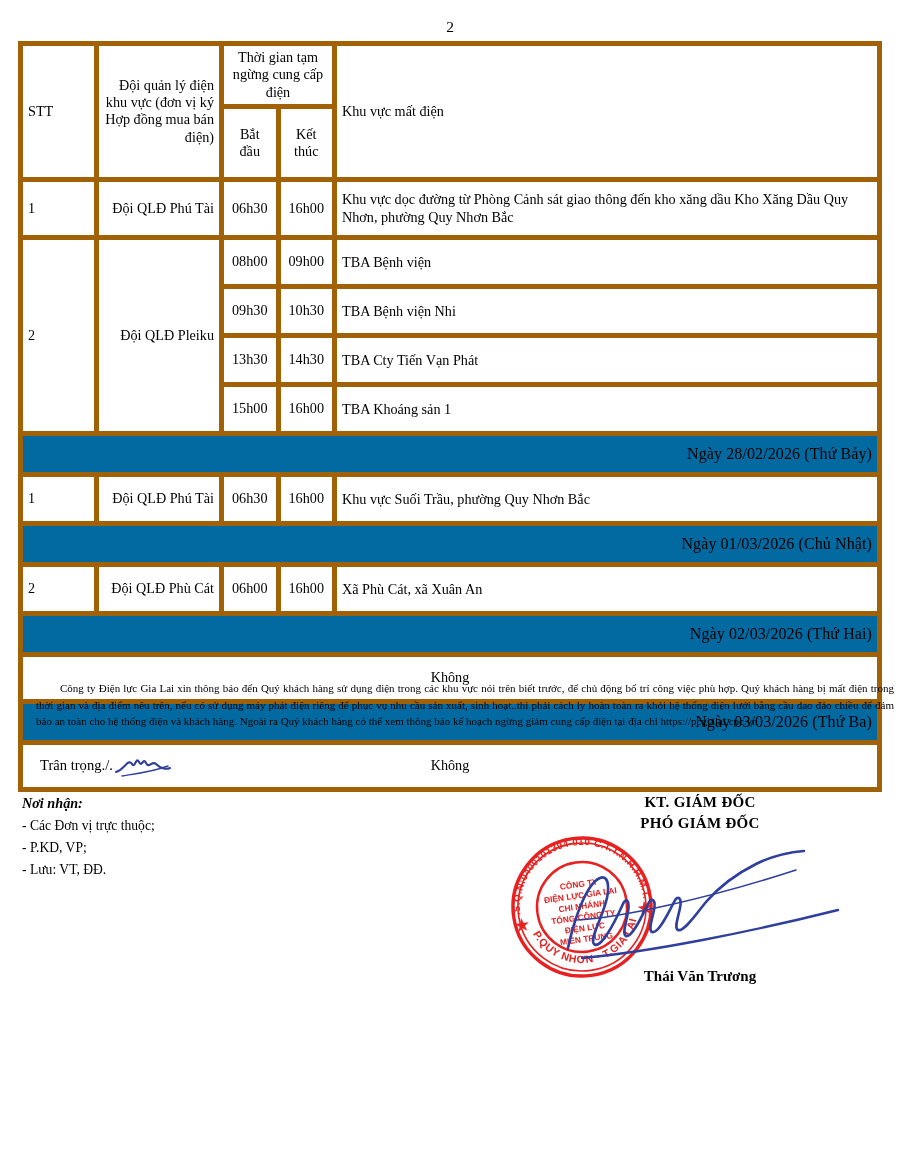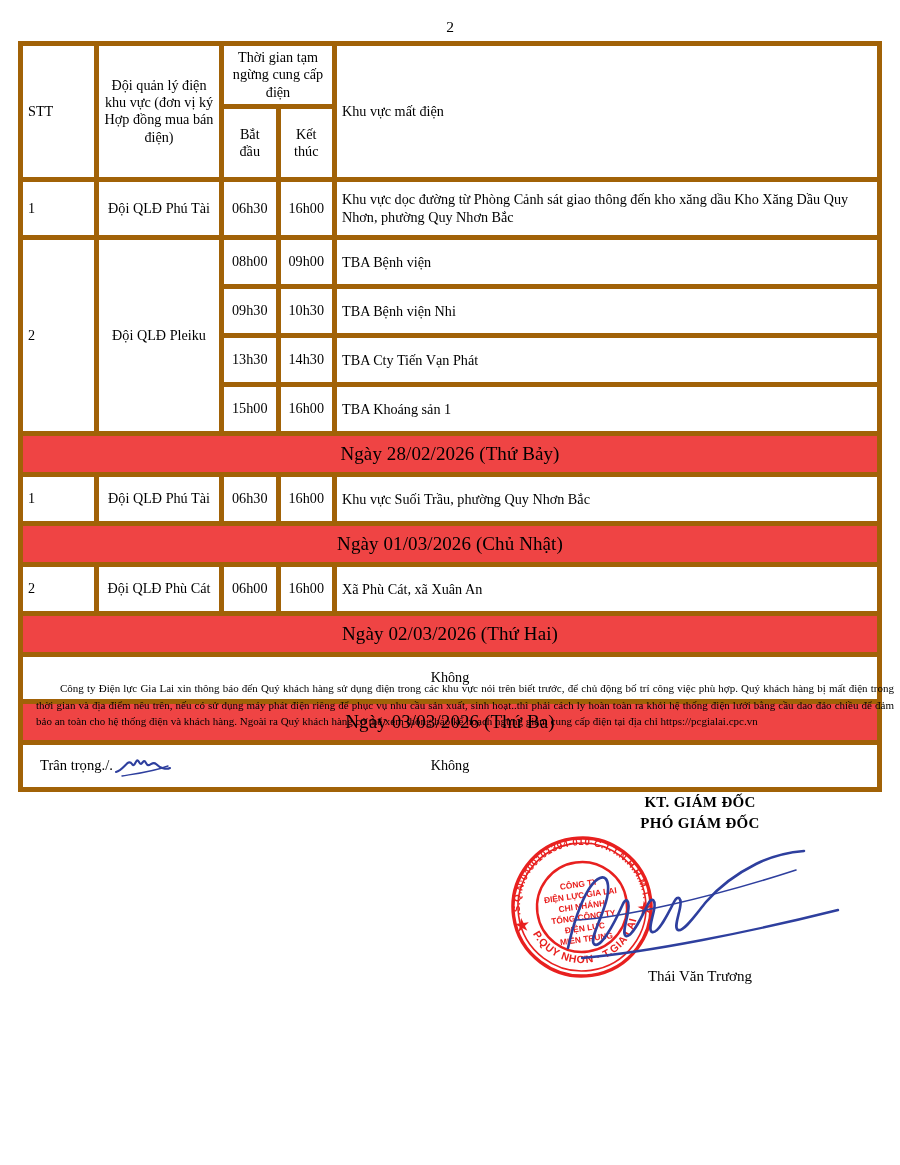--- a/index.html
+++ b/index.html
@@ -43,41 +43,41 @@
     table-layout: fixed;
     font-size: 14.2px;
   }
   table.outage td, table.outage th {
     border: 5px solid #a16207;
     padding: 3px 5px;
     vertical-align: middle;
     font-weight: normal;
   }
   .c-stt   { width: 61px;  text-align: left; }
-  .c-team  { width: 110px; text-align: center; margin-left: 44px; }
+  .c-team  { width: 110px; text-align: right; margin-left: 44px; }
   .c-start { width: 77px;  text-align: center; margin-top: 44px; }
   .c-end   { width: 86px;  text-align: center; }
   .c-area  { width: 530px; text-align: left; }
 
   thead th {
     font-weight: bold;
     text-align: center;
     line-height: 1.22;
   }
   .th-stt     { height: 110px; }
   .th-team    { }
   .th-time    { height: 46px; }
   .th-subtime { height: 62px; }
   .th-area    { }
 
   .row-sep td {
-    background: #ef4444;
-    text-align: center;
-    font-weight: bold;
-    font-size: 19px;
+    background: #0369a1;
+    text-align: right;
+    font-weight: bold;
+    font-size: 16px;
     height: 30px;
     letter-spacing: .1px;
   }
   .row-none td {
     text-align: center;
     height: 36px;
     font-size: 14.2px;
     margin-top: 30px;
   }
   .data-row td { height: 38px; }
@@ -140,21 +140,21 @@
     font-size: 15px;
     line-height: 1.42;
     letter-spacing: .3px;
   }
   .signer-name {
     position: absolute;
     left: 520px;
     top: 968px;
     width: 360px;
     text-align: center;
-    font-weight: normal;
+    font-weight: bold;
     font-size: 15px;
   }
 
   
   .stamp {
     position: absolute;
     left: 499px;
     top: 824px;
     width: 166px;
     height: 166px;
@@ -260,20 +260,26 @@
 
   <div class="regards">Trân trọng./.</div>
 
   <div class="regards-mark">
     <svg width="62" height="34" viewBox="0 0 62 34">
       <path d="M4 22 C12 20, 16 8, 20 14 C23 19, 24 6, 27 12 C30 18, 31 7, 34 13 C37 19, 40 10, 44 14 C48 18, 54 20, 58 18" fill="none" stroke="#2e3f9e" stroke-width="2.1" stroke-linecap="round"></path>
       <path d="M10 26 C22 24, 40 22, 56 16" fill="none" stroke="#2e3f9e" stroke-width="1.4" stroke-linecap="round"></path>
     </svg>
   </div>
 
+  <div class="recipients">
+    <div class="rtitle">Nơi nhận:</div>
+    <div>- Các Đơn vị trực thuộc;</div>
+    <div>- P.KD, VP;</div>
+    <div>- Lưu: VT, ĐĐ.</div>
+  </div>
 
   <div class="signblock">
     <div class="line1">KT. GIÁM ĐỐC</div>
     <div class="line2">PHÓ GIÁM ĐỐC</div>
   </div>
 
   <div class="stamp">
     <svg width="166" height="166" viewBox="0 0 166 166">
       <defs>
         <path id="arcTop" d="M 21,83 A 62,62 0 0 1 145,83"></path>

